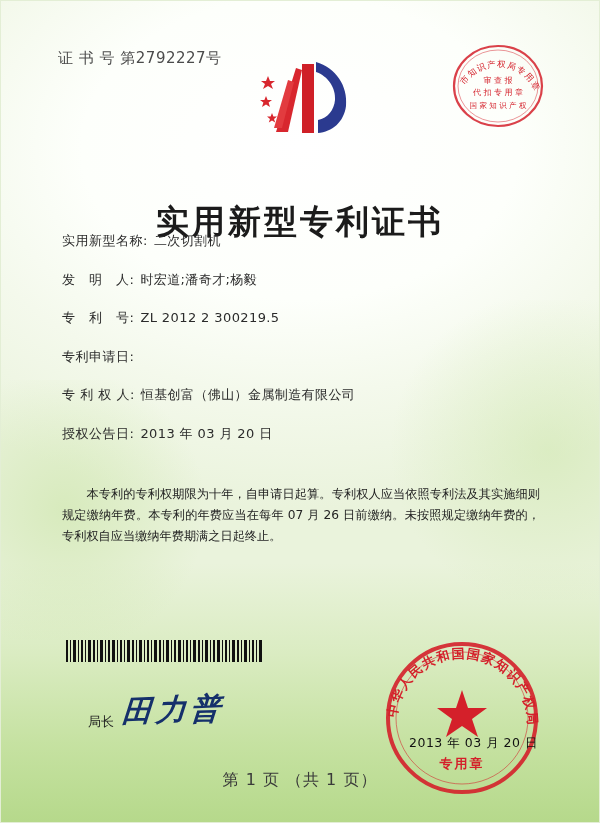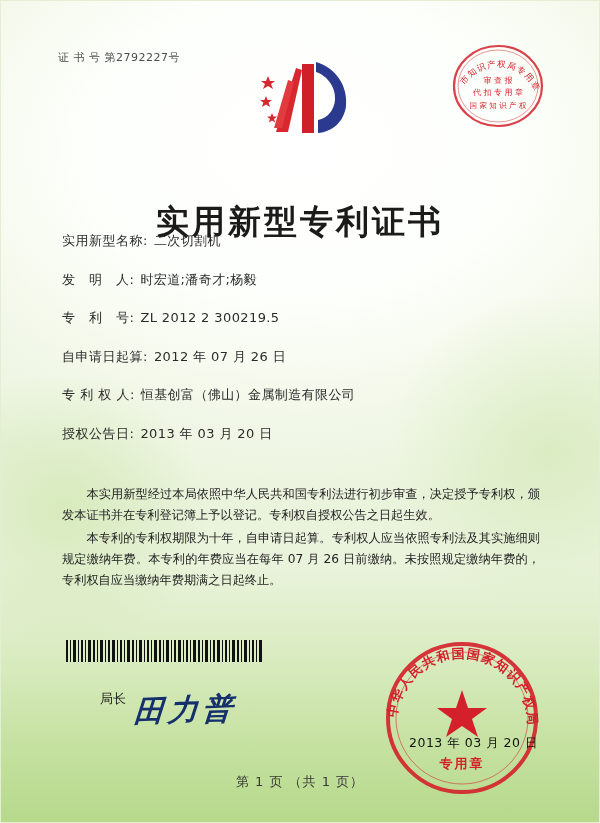--- a/index.html
+++ b/index.html
@@ -48,21 +48,21 @@
     inset: 0;
     border: 1px solid #e3eed5;
     pointer-events: none;
   }
 
   
   .cert-no {
     position: absolute;
     left: 58px;
     top: 48px;
-    font-size: 11px;
+    font-size: 15px;
     color: #4b4b4b;
     line-height: 20px;
     letter-spacing: 0.5px;
   }
 
   .logo {
     position: absolute;
     left: 258px;
     top: 58px;
     width: 92px;
@@ -135,24 +135,24 @@
     position: absolute;
     left: 66px;
     top: 640px;
     width: 196px;
     height: 22px;
   }
 
   
   .sig-row {
     position: absolute;
-    left: 100px;
+    left: 88px;
     top: 690px;
     display: flex;
-    align-items: flex-start;
+    align-items: flex-end;
   }
   .sig-label {
     font-size: 13px;
     color: #1f1f1f;
     margin-right: 8px;
   }
   .sig-script {
     font-family: "DejaVu Serif", "Liberation Serif", serif;
     font-size: 30px;
     font-style: italic;
@@ -177,21 +177,21 @@
     font-size: 12.5px;
     color: #111;
     letter-spacing: 0.5px;
   }
 
   .footer {
     position: absolute;
     left: 0; right: 0;
     bottom: 32px;
     text-align: center;
-    font-size: 13px;
+    font-size: 16px;
     color: #3a3a3a;
     letter-spacing: 1px;
   }
 </style>
 </head>
 <body>
 
 <div class="page">
 
   <div class="bottom-wash"></div>
@@ -238,35 +238,33 @@
     </div>
     <div class="field-row">
       <span class="field-label">发　明　人:</span>
       <span class="field-value">时宏道;潘奇才;杨毅</span>
     </div>
     <div class="field-row">
       <span class="field-label">专　利　号:</span>
       <span class="field-value">ZL 2012 2 300219.5</span>
     </div>
     <div class="field-row">
-      <span class="field-label">自申请日起算:</span>
-      <span class="field-value">2012 年 07 月 26 日</span>
+      <span class="field-label">专利申请日:</span>
     </div>
     <div class="field-row">
       <span class="field-label">专 利 权 人:</span>
       <span class="field-value">恒基创富（佛山）金属制造有限公司</span>
     </div>
     <div class="field-row">
       <span class="field-label">授权公告日:</span>
       <span class="field-value">2013 年 03 月 20 日</span>
     </div>
   </div>
 
   <div class="body-text">
-    <p>本实用新型经过本局依照中华人民共和国专利法进行初步审查，决定授予专利权，颁发本证书并在专利登记簿上予以登记。专利权自授权公告之日起生效。</p>
     <p>本专利的专利权期限为十年，自申请日起算。专利权人应当依照专利法及其实施细则规定缴纳年费。本专利的年费应当在每年 07 月 26 日前缴纳。未按照规定缴纳年费的，专利权自应当缴纳年费期满之日起终止。</p>
   </div>
 
   <div class="barcode">
     <svg viewBox="0 0 196 22" width="196" height="22" preserveAspectRatio="none" aria-hidden="true">
       <g fill="#111">
         <rect x="0" y="0" width="2" height="22"></rect>
           <rect x="4" y="0" width="1" height="22"></rect>
         <rect x="7" y="0" width="3" height="22"></rect>
           <rect x="12" y="0" width="1" height="22"></rect>

